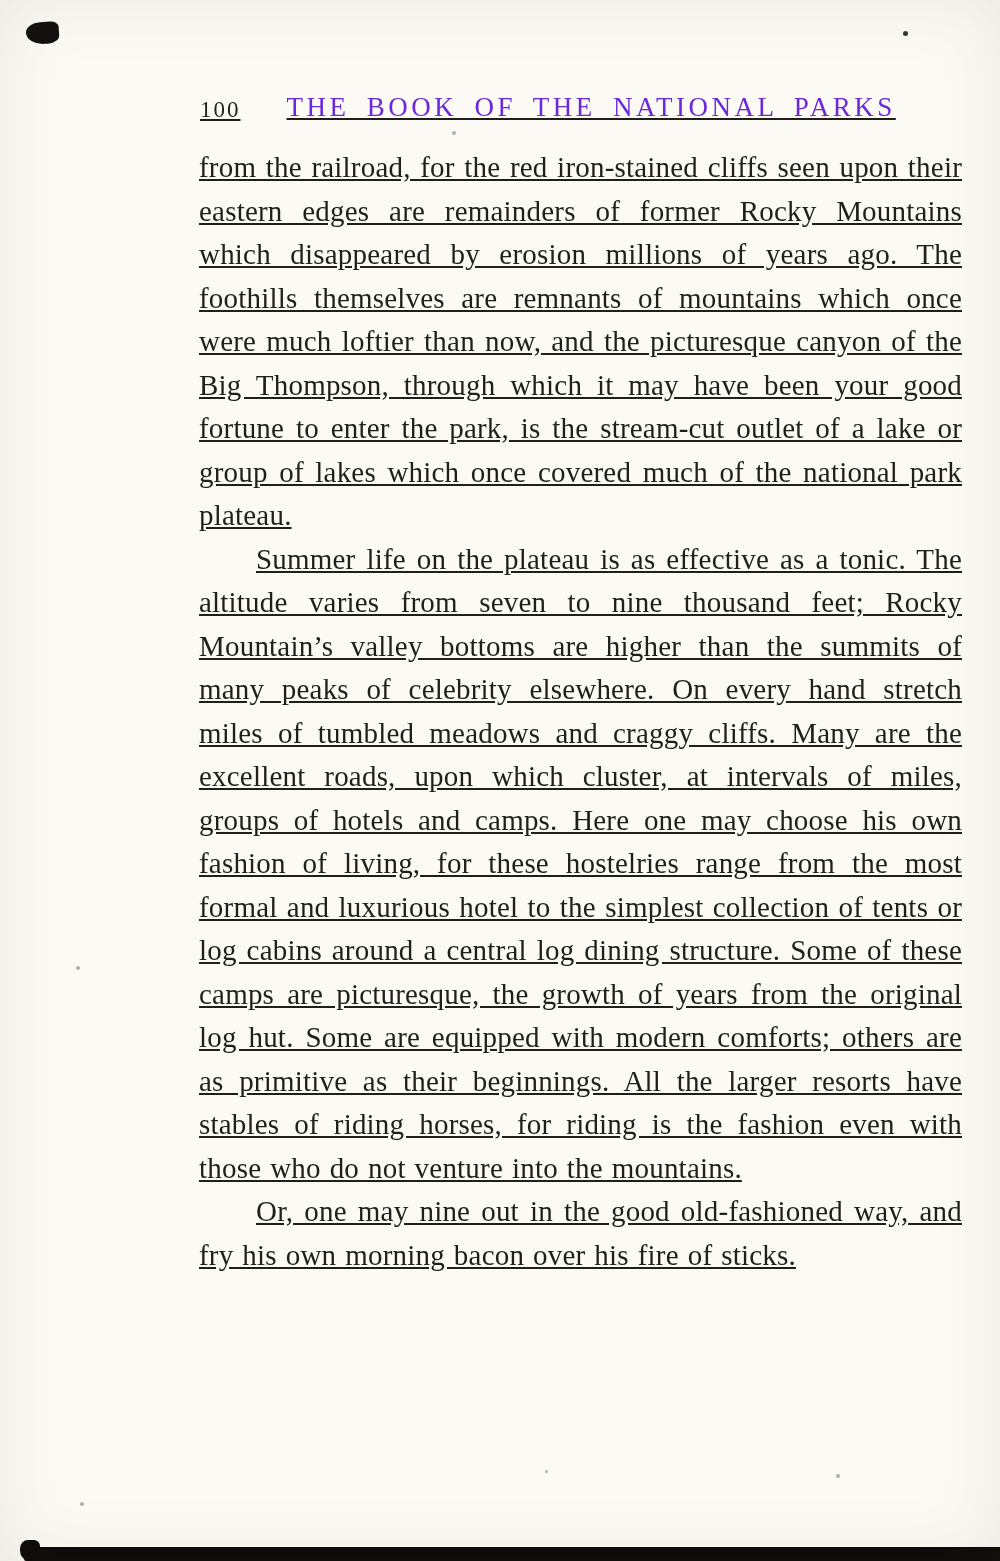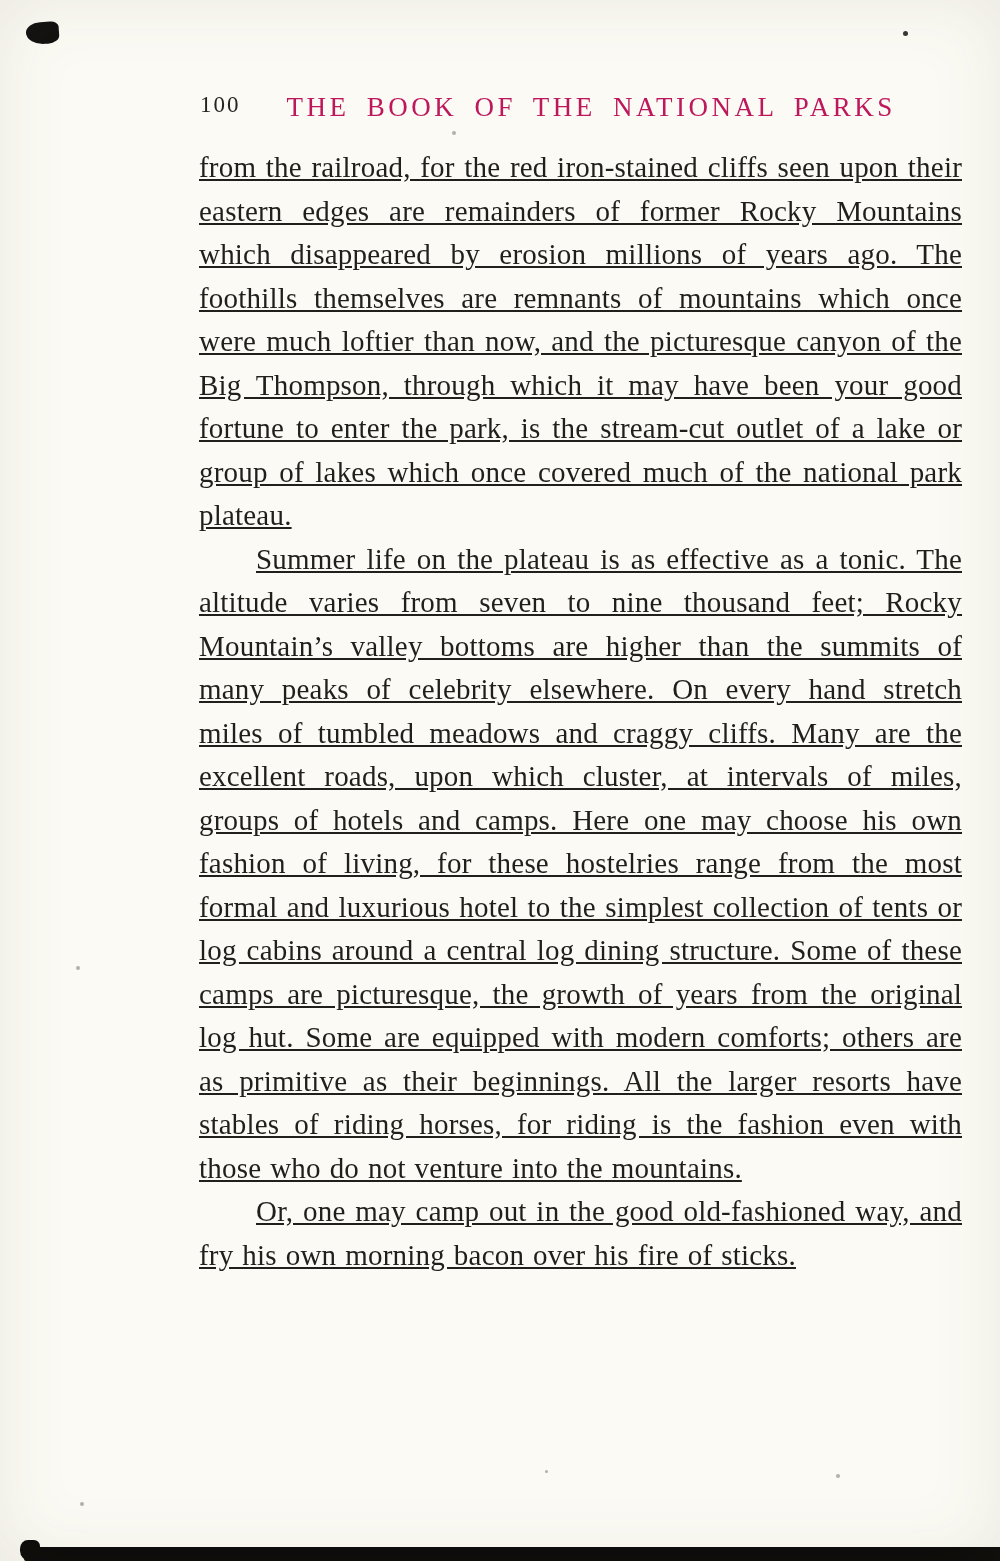--- a/index.html
+++ b/index.html
@@ -22,34 +22,35 @@
     pointer-events: none;
     box-shadow: inset 0 0 70px rgba(95, 85, 60, 0.10);
   }
 
   .running-head {
     position: absolute;
     left: 200px;
     top: 92px;
     width: 762px;
     display: flex;
-    align-items: flex-start;
+    align-items: flex-end;
     white-space: nowrap;
+    text-decoration: underline;
   }
   .page-number {
     font-size: 23px;
     letter-spacing: 2px;
     margin-right: 46px;
     color: #262320;
   }
   .head-title {
     font-size: 27px;
     letter-spacing: 3.5px;
     word-spacing: 7px;
-    color: #be185d;
+    color: #6d28d9;
   }
 
   .text-block {
     position: absolute;
     left: 199px;
     top: 146px;
     width: 763px;
   }
   .para {
     margin: 0;
@@ -106,19 +107,19 @@
   <div class="artifact speckle s5"></div>
 
   <header class="running-head">
     <span class="page-number">100</span>
     <span class="head-title">THE BOOK OF THE NATIONAL PARKS</span>
   </header>
 
   <main class="text-block">
     <p class="para no-indent">from the railroad, for the red iron-stained cliffs seen upon their eastern edges are remainders of former Rocky Mountains which disappeared by erosion millions of years ago. The foothills themselves are remnants of mountains which once were much loftier than now, and the picturesque canyon of the Big Thompson, through which it may have been your good fortune to enter the park, is the stream-cut outlet of a lake or group of lakes which once covered much of the national park plateau.</p>
     <p class="para indent">Summer life on the plateau is as effective as a tonic. The altitude varies from seven to nine thousand feet; Rocky Mountain’s valley bottoms are higher than the summits of many peaks of celebrity elsewhere. On every hand stretch miles of tumbled meadows and craggy cliffs. Many are the excellent roads, upon which cluster, at intervals of miles, groups of hotels and camps. Here one may choose his own fashion of living, for these hostelries range from the most formal and luxurious hotel to the simplest collection of tents or log cabins around a central log dining structure. Some of these camps are picturesque, the growth of years from the original log hut. Some are equipped with modern comforts; others are as primitive as their beginnings. All the larger resorts have stables of riding horses, for riding is the fashion even with those who do not venture into the mountains.</p>
-    <p class="para indent">Or, one may camp out in the good old-fashioned way, and fry his own morning bacon over his fire of sticks.</p>
+    <p class="para indent">Or, one may nine out in the good old-fashioned way, and fry his own morning bacon over his fire of sticks.</p>
   </main>
 
   <div class="artifact bottom-nub"></div>
   <div class="artifact bottom-bar"></div>
 
 </div>
 
 </body></html>

